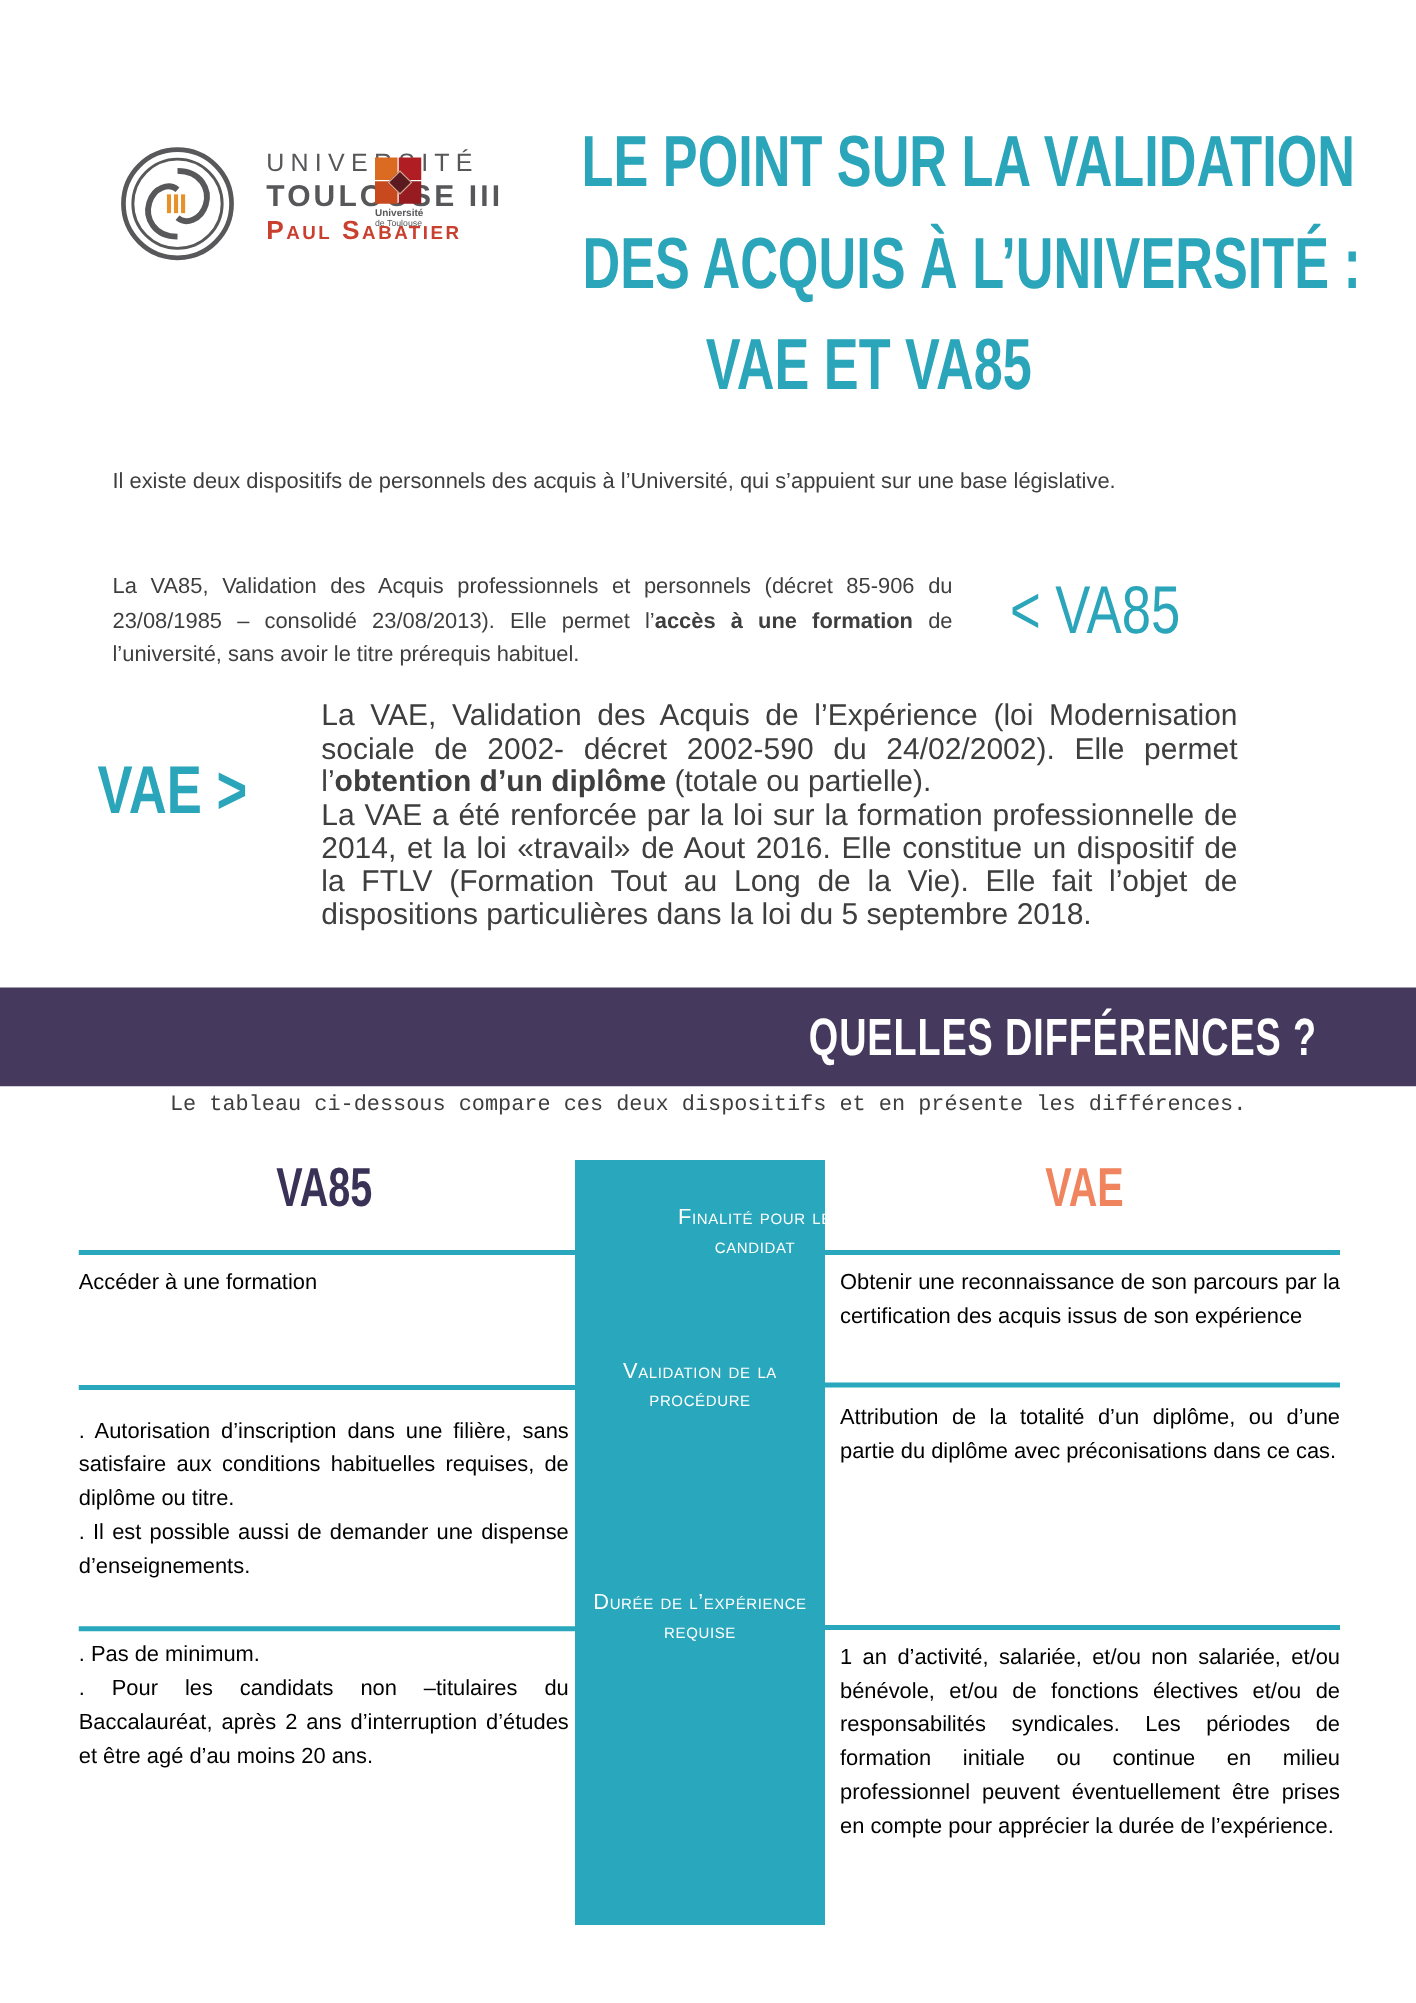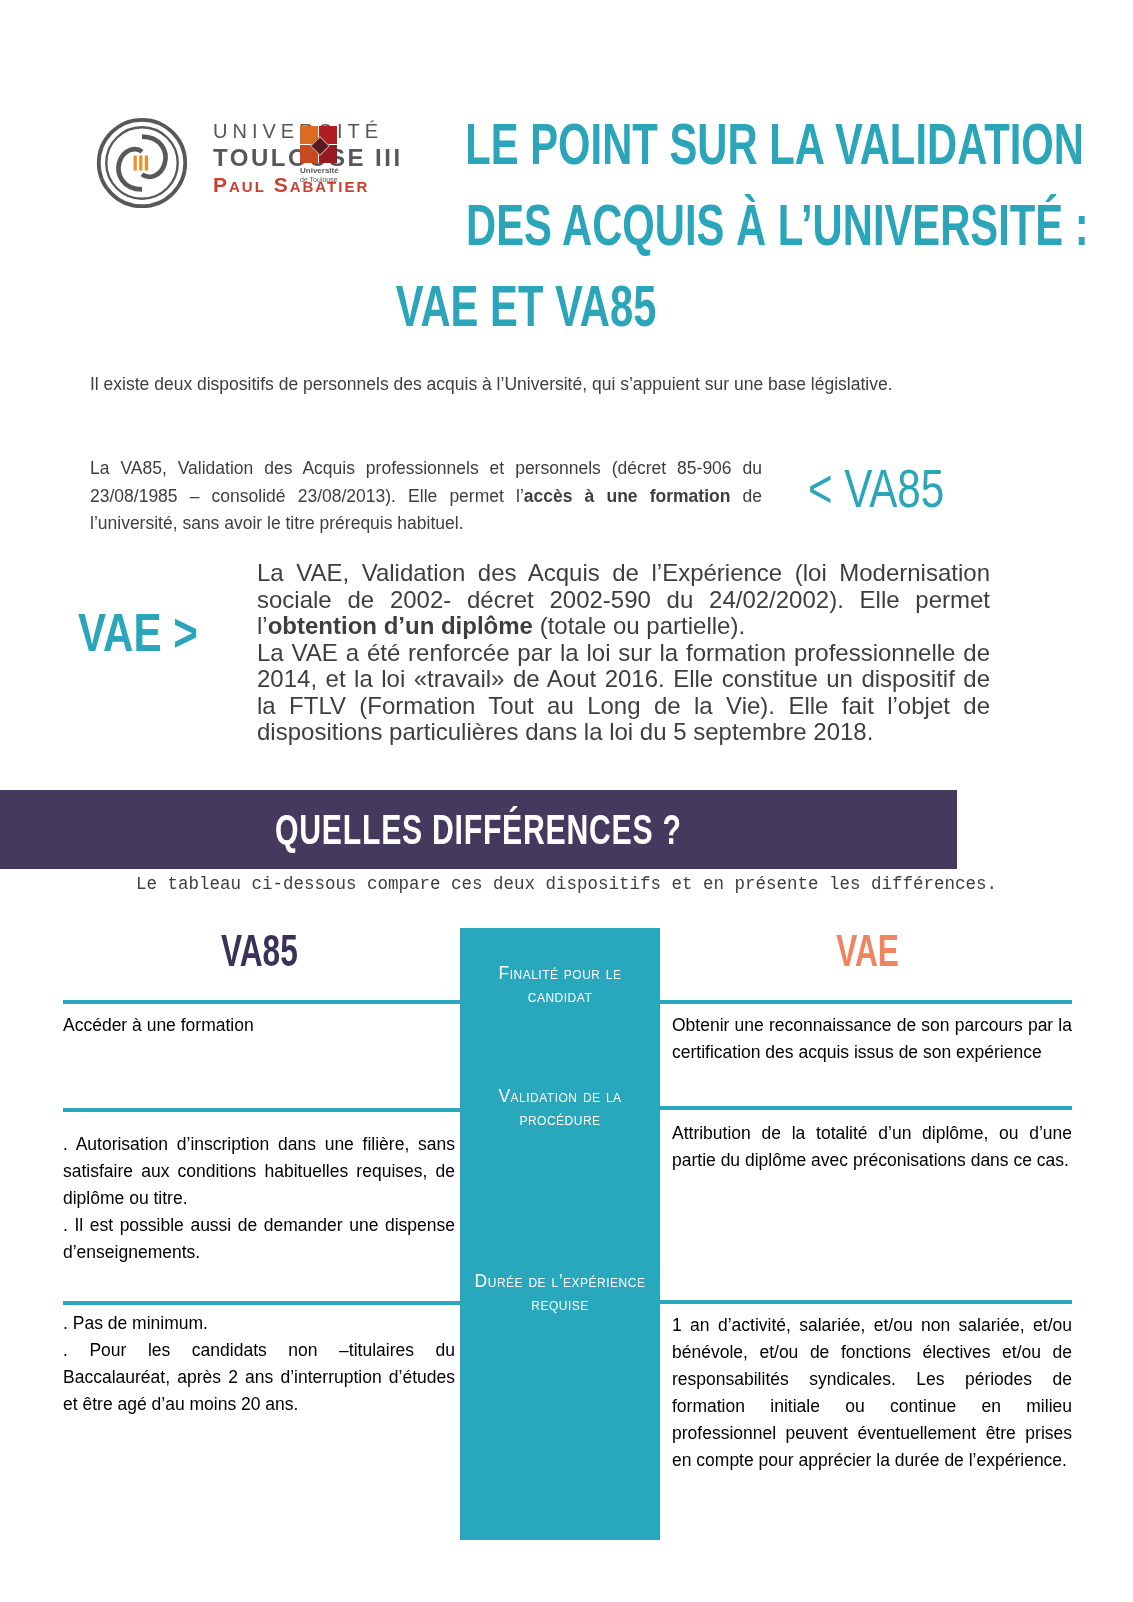--- a/index.html
+++ b/index.html
@@ -21,37 +21,37 @@
   .sq4{left:19px;top:19px;background:#971c21;}
   .ut-diamond{position:absolute;left:13px;top:13px;width:12px;height:12px;background:#5a1a1f;
               transform:rotate(45deg);border:1px solid #d8a58e;}
   .ut-title{font-size:8px;font-weight:700;color:#57575a;margin-top:3px;line-height:1.1;}
   .ut-sub{font-size:7px;color:#57575a;line-height:1.1;}
 
   
   .cond{display:inline-block;transform:scaleX(0.72);transform-origin:center;white-space:nowrap;}
   .cond-l{display:inline-block;transform:scaleX(0.78);transform-origin:left center;white-space:nowrap;}
 
-  .title{position:absolute;left:345px;top:103px;width:700px;
+  .title{position:absolute;left:345px;top:89px;width:700px;text-align:center;
          color:#2aa5ba;font-weight:700;}
   .title .tline{height:81px;line-height:81px;font-size:58px;}
 
   
   .intro{position:absolute;left:90px;top:371px;width:902px;font-size:17.5px;line-height:26px;}
   .p-va85{position:absolute;left:90px;top:455px;width:672px;font-size:17.5px;line-height:27.5px;
           text-align:justify;}
   .tag-va85{position:absolute;left:808px;top:458px;color:#2aa5ba;font-weight:400;font-size:54px;line-height:60px;}
   .p-vae{position:absolute;left:257px;top:560px;width:733px;font-size:24px;line-height:26.5px;
          text-align:justify;}
   .tag-vae{position:absolute;left:78px;top:602px;color:#2aa5ba;font-weight:700;font-size:54px;line-height:60px;}
   .b{font-weight:700;}
 
   
-  .banner{position:absolute;left:0;top:790px;width:957px;height:79px;background:#453a5e;
-          display:flex;align-items:center;justify-content:center;}
+  .banner{position:absolute;left:0;top:790px;width:1133px;height:79px;background:#453a5e;
+          display:flex;align-items:center;justify-content:flex-end;}
   .banner-text{color:#ffffff;font-weight:700;font-size:42px;letter-spacing:1px;}
 
   .caption{position:absolute;left:0;top:874px;width:1133px;text-align:center;font-size:17.5px;font-family:Liberation Mono, monospace;}
 
   
   .mid-col{position:absolute;left:460px;top:928px;width:200px;height:612px;background:#29a7bc;}
   .mid-label{position:absolute;left:460px;width:200px;box-sizing:border-box;padding:0 10px;
              text-align:center;color:#ffffff;font-variant:small-caps;font-size:17.5px;
              line-height:23px;letter-spacing:0.5px;}
   .hd-left{position:absolute;left:63px;top:926px;width:392px;text-align:center;
@@ -127,21 +127,21 @@
 
   <div class="mid-col"></div>
 
   <div class="rule rl" style="top:1000px;"></div>
   <div class="rule rr" style="top:1000px;"></div>
   <div class="rule rl" style="top:1108px;"></div>
   <div class="rule rr" style="top:1106px;"></div>
   <div class="rule rl" style="top:1301px;"></div>
   <div class="rule rr" style="top:1300px;"></div>
 
-  <div class="mid-label" style="top:962px;">Finalité pour le candidat</div>
+  <div class="mid-label" style="top:962px;margin-left:44px;">Finalité pour le candidat</div>
   <div class="mid-label" style="top:1085px;">Validation de la procédure</div>
   <div class="mid-label" style="top:1270px;">Durée de l’expérience requise</div>
 
   <div class="cell cl no-just" style="top:1012px;">Accéder à une formation</div>
   <div class="cell cr" style="top:1012px;">Obtenir une reconnaissance de son parcours par la certification des acquis issus de son expérience</div>
   <div class="cell cl" style="top:1120px;margin-top:11px;">. Autorisation d’inscription dans une filière, sans satisfaire aux conditions habituelles requises, de diplôme ou titre.
 . Il est possible aussi de demander une dispense d’enseignements.</div>
   <div class="cell cr" style="top:1120px;">Attribution de la totalité d’un diplôme, ou d’une partie du diplôme avec préconisations dans ce cas.</div>
   <div class="cell cl" style="top:1310px;">. Pas de minimum.
 . Pour les candidats non –titulaires du Baccalauréat, après 2 ans d’interruption d’études et être agé d’au moins 20 ans.</div>

